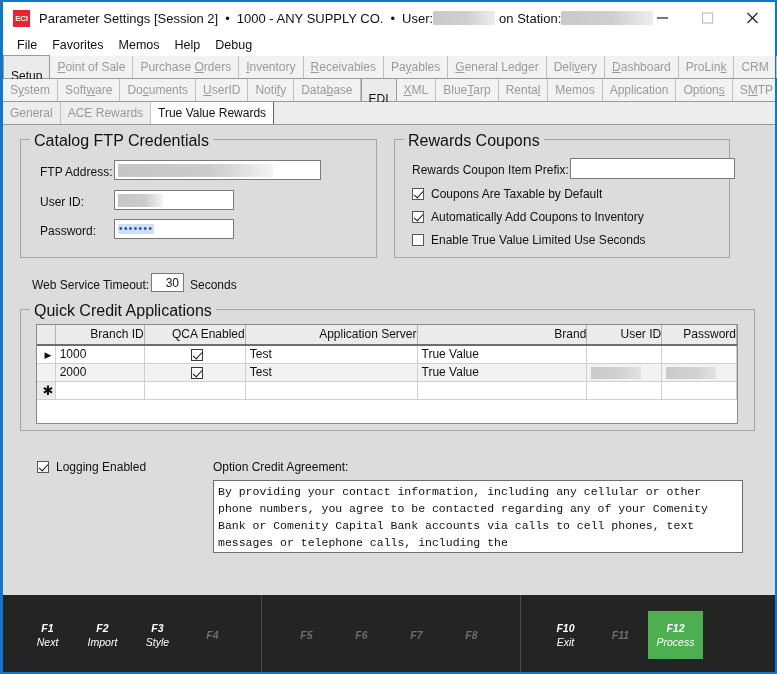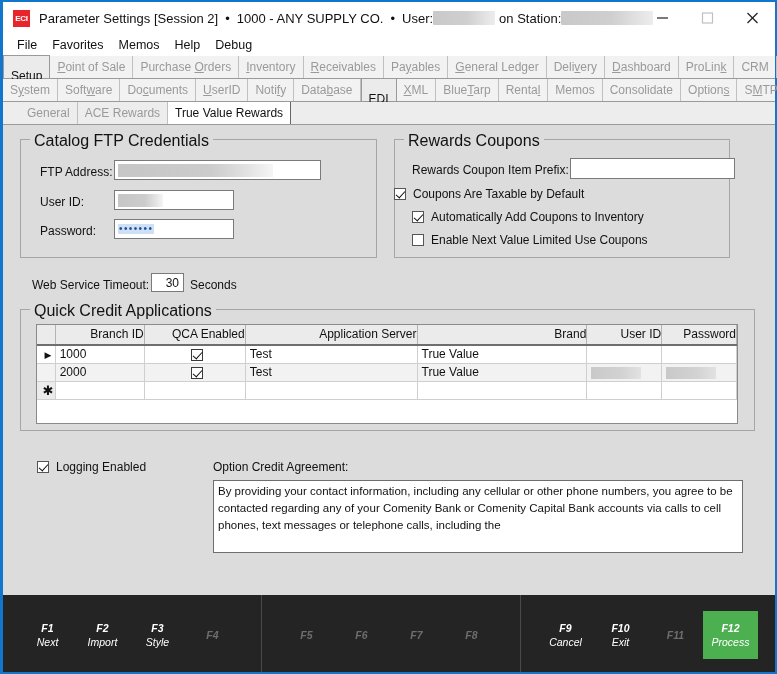--- a/index.html
+++ b/index.html
@@ -114,21 +114,20 @@
     align-items: stretch;
     flex: 0 0 auto;
     border-bottom: 1px solid #9a9a9a;
     box-sizing: border-box;
   }
   .tabrow.row1 { background: #f2f2f2; }
   .tabrow.row2 { background: #f2f2f2; }
   .tabrow.row3 {
     background: #ededed;
     border-bottom: 1px solid #9a9a9a;
-    padding-left: 17px;
   }
   .tab {
     display: flex;
     align-items: center;
     padding: 0 7px;
     font-size: 12px;
     color: #9a9a9a;
     border-right: 1px solid #c0c0c0;
     white-space: nowrap;
     box-sizing: border-box;
@@ -310,21 +309,21 @@
   }
   .row-arrow { font-size: 9px; }
   .new-row-star { font-size: 13px; line-height: 13px; }
 
   
   .agreement {
     position: absolute;
     background: #ffffff;
     border: 1px solid #6e6e6e;
     box-sizing: border-box;
-    font-family: Liberation Sans, sans-serif;
+    font-family: Liberation Mono, monospace;
     font-size: 11.5px;
     line-height: 17px;
     color: #111111;
     padding: 2px 4px;
     overflow: hidden;
     white-space: pre-wrap;
     word-break: normal;
   }
 
   
@@ -480,21 +479,21 @@
     <div class="tab">
         <span>Blue<u>T</u>arp</span>
       </div>
     <div class="tab">
         <span>Renta<u>l</u></span>
       </div>
     <div class="tab">
         <span>Memos</span>
       </div>
     <div class="tab">
-        <span>Consolidate</span>
+        <span>Application</span>
       </div>
     <div class="tab">
         <span>Option<u>s</u></span>
       </div>
     <div class="tab">
         <span>S<u>M</u>TP</span>
       </div>
   </div>
 
   <div class="tabrow row3">
@@ -520,31 +519,31 @@
     <div class="tbox" style="left:111px; top:94px; width:120px; height:20px;">
       <span class="pw-dots">•••••••</span>
     </div>
 
     <div class="group" style="left:391px; top:14px; width:336px; height:119px;">
       <div class="group-title">Rewards Coupons</div>
     </div>
     <div class="lbl" style="left:409px; top:38px;">Rewards Coupon Item Prefix:</div>
     <div class="tbox" style="left:567px; top:33px; width:165px; height:21px;"></div>
 
-    <div class="cbrow" style="left:391px; top:62px;">
+    <div class="cbrow" style="left:409px; top:62px;">
       <span class="cbox checked"></span>
       <span>Coupons Are Taxable by Default</span>
     </div>
     <div class="cbrow" style="left:409px; top:85px;">
       <span class="cbox checked"></span>
       <span>Automatically Add Coupons to Inventory</span>
     </div>
     <div class="cbrow" style="left:409px; top:108px;">
       <span class="cbox"></span>
-      <span>Enable Next Value Limited Use Coupons</span>
+      <span>Enable True Value Limited Use Seconds</span>
     </div>
 
     <div class="lbl" style="left:29px; top:153px;">Web Service Timeout:</div>
     <div class="tbox num-right" style="left:148px; top:148px; width:33px; height:19px;">30</div>
     <div class="lbl" style="left:187px; top:153px;">Seconds</div>
 
     <div class="group" style="left:17px; top:184px; width:735px; height:122px;">
       <div class="group-title">Quick Credit Applications</div>
     </div>
     <div class="grid" style="left:33px; top:199px; width:702px; height:100px;">
@@ -656,24 +655,20 @@
       </div>
       <div class="fnkey">
         <span class="fk-num">F8</span>
         <span></span>
       </div>
     </div>
 
     <div class="fngroup g3">
       <div class="fn-spacer-left"></div>
       <div class="fnkey enabled">
-        <span class="fk-num">F9</span>
-        <span>Cancel</span>
-      </div>
-      <div class="fnkey enabled">
         <span class="fk-num">F10</span>
         <span>Exit</span>
       </div>
       <div class="fnkey">
         <span class="fk-num">F11</span>
         <span></span>
       </div>
       <div class="fnkey process">
         <span class="fk-num">F12</span>
         <span>Process</span>

